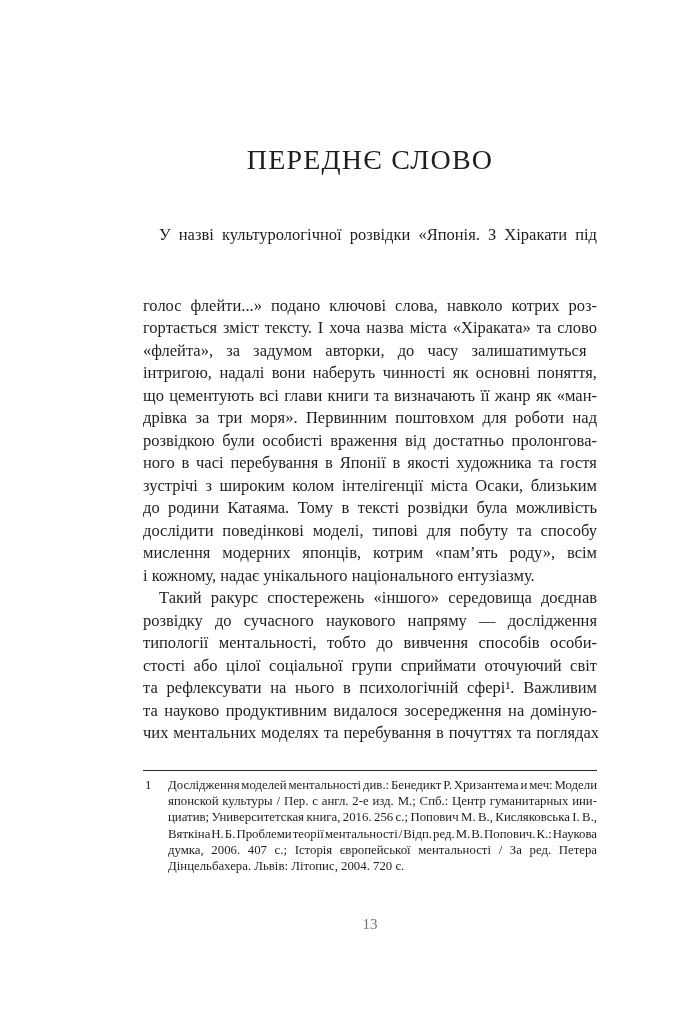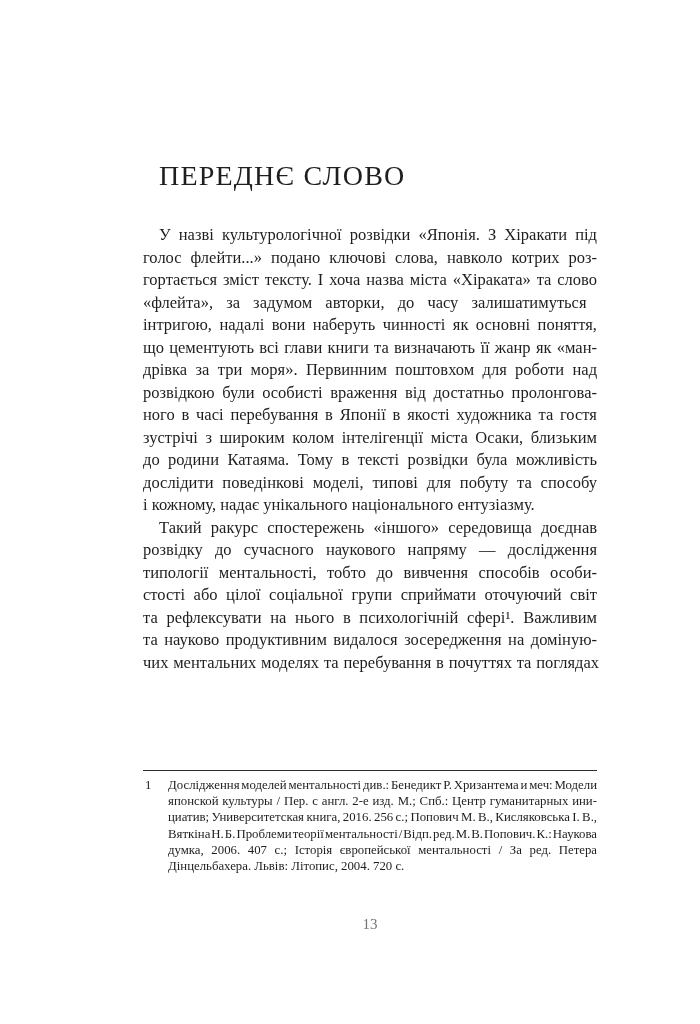--- a/index.html
+++ b/index.html
@@ -14,22 +14,22 @@
     background: var(--bg, #ffffff);
     overflow: hidden;
     font-family: "Liberation Serif", "DejaVu Serif", serif;
     color: var(--text, #1e1e1e);
   }
   .title {
     position: absolute;
     left: 143px;
     top: 142px;
     width: 454px;
-    margin: 16px;
-    text-align: left;
+    margin: 0;
+    text-align: center;
     font-size: 28px;
     font-weight: 500;
     letter-spacing: 1.2px;
     line-height: 36px;
     white-space: nowrap;
   }
   .body-text {
     position: absolute;
     left: 143px;
     top: 224px;
@@ -82,31 +82,32 @@
   }
 </style>
 </head>
 <body>
 
 <div class="page" style="--bg: #ffffff; --text: #1e1e1e; --rule: #2c2c2c; --pagenum: #6e737b;">
   <h1 class="title">ПЕРЕДНЄ СЛОВО</h1>
 
   <div class="body-text" id="body-text">
       <div class="line indent justify" style="word-spacing: 3.95px;"><span>У назві культурологічної розвідки «Японія. З Хіракати під</span></div>
-      <div class="line justify" style="word-spacing: 4.85px;"><span>голос флейти...» подано ключові слова, навколо котрих роз-</span></div>
+      <div class="line justify" style="word-spacing: 4.85px; margin-top: 48px;"><span>голос флейти...» подано ключові слова, навколо котрих роз-</span></div>
       <div class="line justify" style="word-spacing: 1.79px;"><span>гортається зміст тексту. І хоча назва міста «Хіраката» та слово</span></div>
       <div class="line justify" style="word-spacing: 9px;"><span>«флейта», за задумом авторки, до часу залишатимуться</span></div>
       <div class="line justify" style="word-spacing: 3.31px;"><span>інтригою, надалі вони наберуть чинності як основні поняття,</span></div>
       <div class="line justify" style="word-spacing: 1.13px;"><span>що цементують всі глави книги та визначають її жанр як «ман-</span></div>
       <div class="line justify" style="word-spacing: 4.26px;"><span>дрівка за три моря». Первинним поштовхом для роботи над</span></div>
       <div class="line justify" style="word-spacing: 3.49px;"><span>розвідкою були особисті враження від достатньо пролонгова-</span></div>
       <div class="line justify" style="word-spacing: 2.67px;"><span>ного в часі перебування в Японії в якості художника та гостя</span></div>
       <div class="line justify" style="word-spacing: 3.42px;"><span>зустрічі з широким колом інтелігенції міста Осаки, близьким</span></div>
       <div class="line justify" style="word-spacing: 4.31px;"><span>до родини Катаяма. Тому в тексті розвідки була можливість</span></div>
       <div class="line justify" style="word-spacing: 4.73px;"><span>дослідити поведінкові моделі, типові для побуту та способу</span></div>
+      <div class="line justify" style="word-spacing: 7.77px;"><span>мислення модерних японців, котрим «пам’ять роду», всім</span></div>
       <div class="line"><span>і кожному, надає унікального національного ентузіазму.</span></div>
       <div class="line indent justify" style="word-spacing: 5.08px;"><span>Такий ракурс спостережень «іншого» середовища доєднав</span></div>
       <div class="line justify" style="word-spacing: 8.02px;"><span>розвідку до сучасного наукового напряму — дослідження</span></div>
       <div class="line justify" style="word-spacing: 6.28px;"><span>типології ментальності, тобто до вивчення способів особи-</span></div>
       <div class="line justify" style="word-spacing: 4.38px;"><span>стості або цілої соціальної групи сприймати оточуючий світ</span></div>
       <div class="line justify" style="word-spacing: 4.55px;"><span>та рефлексувати на нього в психологічній сфері¹. Важливим</span></div>
       <div class="line justify" style="word-spacing: 2.37px;"><span>та науково продуктивним видалося зосередження на доміную-</span></div>
       <div class="line justify" style="word-spacing: 0.66px;"><span>чих ментальних моделях та перебування в почуттях та поглядах</span></div>
     </div>
 

